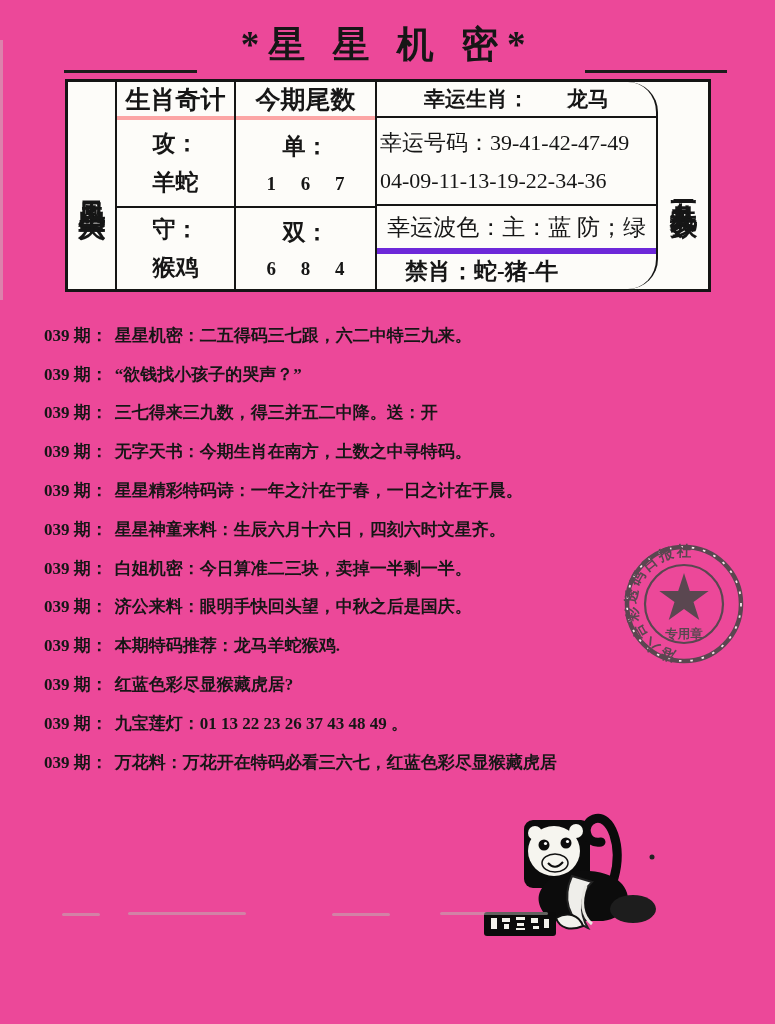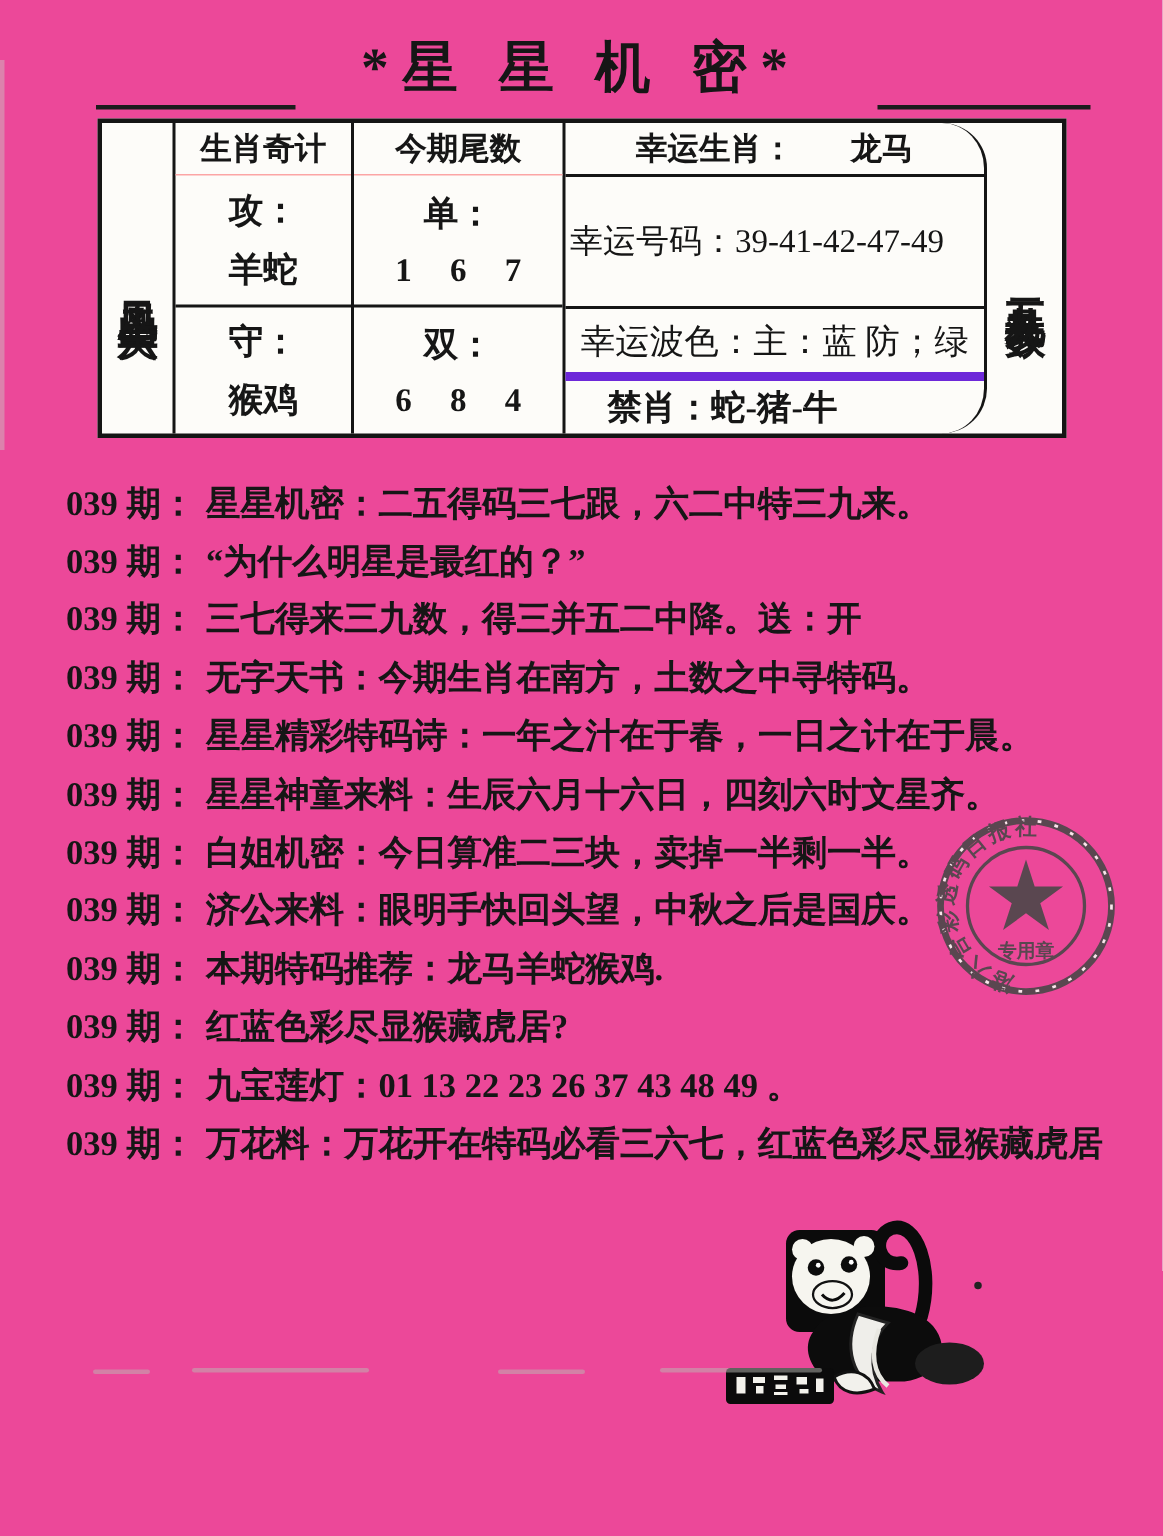--- a/index.html
+++ b/index.html
@@ -25,38 +25,38 @@
   }
   .colA{width:47px;border-right:2px solid #151515;display:flex;align-items:center;justify-content:center;}
   .colB{width:117px;border-right:2px solid #151515;display:flex;flex-direction:column;}
   .colC{width:139px;border-right:2px solid #151515;display:flex;flex-direction:column;font-family:Liberation Serif, serif;}
   .colD{width:279px;border-right:2px solid #151515;display:flex;flex-direction:column;border-radius:30px;}
   .colE{flex:1;display:flex;align-items:center;justify-content:center;}
   .vtext{
     writing-mode:vertical-rl;text-orientation:upright;
     font-weight:bold;font-size:27px;line-height:1;letter-spacing:2px;white-space:nowrap;
   }
-  .hdr{height:34px;border-bottom:1px solid #fca5a5;display:flex;align-items:center;justify-content:center;
-       font-size:21px;font-weight:bold;}
+  .hdr{height:34px;border-bottom:4px solid #fca5a5;display:flex;align-items:center;justify-content:center;
+       font-size:25px;font-weight:bold;}
   .cell-mid{height:86px;border-bottom:2px solid #151515;display:flex;flex-direction:column;
        justify-content:space-evenly;align-items:center;font-weight:bold;font-size:23px;}
   .cell-low{flex:1;display:flex;flex-direction:column;justify-content:space-evenly;align-items:center;
        font-weight:bold;font-size:23px;}
-  .digits{font-size:22px;word-spacing:20px;}
+  .digits{font-size:19px;word-spacing:20px;}
   .dr1{height:34px;border-bottom:2px solid #151515;display:flex;align-items:center;justify-content:center;
        gap:38px;font-size:21px;font-weight:bold;}
   .dr2{height:86px;border-bottom:2px solid #151515;display:flex;flex-direction:column;
        justify-content:space-evenly;padding-left:3px;font-weight:normal;font-size:22px;white-space:nowrap;}
   .dr3{height:42px;border-bottom:6px solid #6d28d9;display:flex;align-items:center;justify-content:center;
        font-size:23px;font-weight:normal;white-space:nowrap;}
   .dr4{flex:1;display:flex;align-items:center;padding-left:28px;font-size:23px;font-weight:bold;}
 
   
   .tips{position:absolute;left:44px;top:316px;width:725px;}
-  .tip{height:38.8px;display:flex;align-items:center;font-size:23px;font-weight:bold;white-space:nowrap;}
+  .tip{height:38.8px;display:flex;align-items:center;font-size:17px;font-weight:bold;white-space:nowrap;}
   .tip .pfx{margin-right:7px;}
 
   
   .seal{position:absolute;left:622px;top:542px;width:124px;height:124px;opacity:.88;}
   .monkey{position:absolute;left:482px;top:800px;width:195px;height:150px;}
   .smudge{position:absolute;background:#b9b9b3;height:3px;opacity:.5;border-radius:2px;}
   #smudge-1{left:128px;top:912px;width:118px;}
   #smudge-2{left:332px;top:913px;width:58px;}
   #smudge-3{left:440px;top:912px;width:108px;}
   #smudge-4{left:62px;top:913px;width:38px;}
@@ -101,38 +101,39 @@
       </div>
     </div>
 
     <div class="colD">
       <div class="dr1">
         <span>幸运生肖：</span>
         <span>龙马</span>
       </div>
       <div class="dr2">
         <span>幸运号码：39-41-42-47-49</span>
+        <span>04-09-11-13-19-22-34-36</span>
       </div>
       <div class="dr3">幸运波色：主：蓝 防；绿</div>
       <div class="dr4">禁肖：蛇-猪-牛</div>
     </div>
 
     <div class="colE">
       <div class="vtext">二九共见参一数</div>
     </div>
   </div>
 
   <div class="tips">
     <div class="tip">
         <span class="pfx">039 期：</span>
         <span>星星机密：二五得码三七跟，六二中特三九来。</span>
       </div>
     <div class="tip">
         <span class="pfx">039 期：</span>
-        <span>“为什么明星是最红的？”</span>
+        <span>“欲钱找小孩子的哭声？”</span>
       </div>
     <div class="tip">
         <span class="pfx">039 期：</span>
         <span>三七得来三九数，得三并五二中降。送：开</span>
       </div>
     <div class="tip">
         <span class="pfx">039 期：</span>
         <span>无字天书：今期生肖在南方，土数之中寻特码。</span>
       </div>
     <div class="tip">

